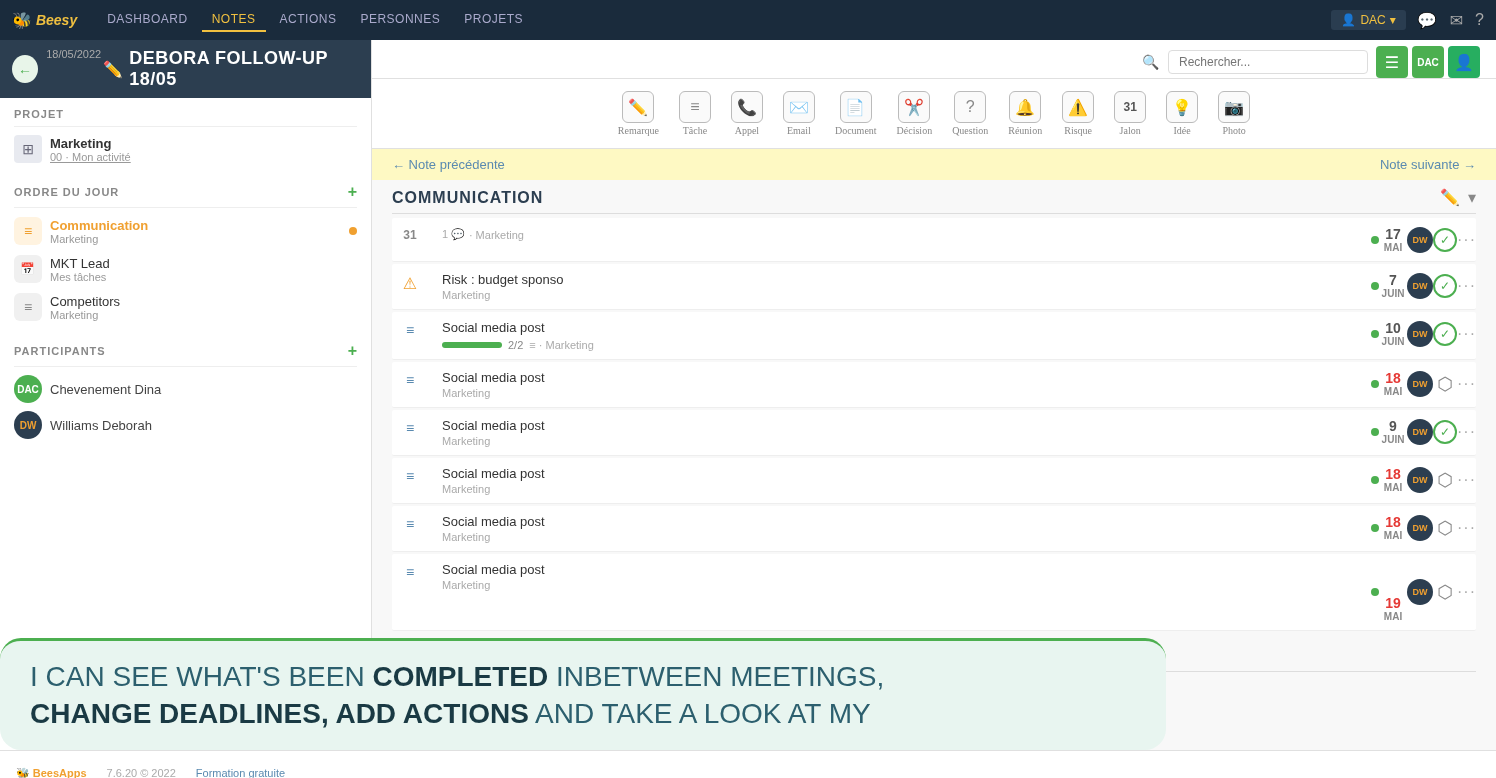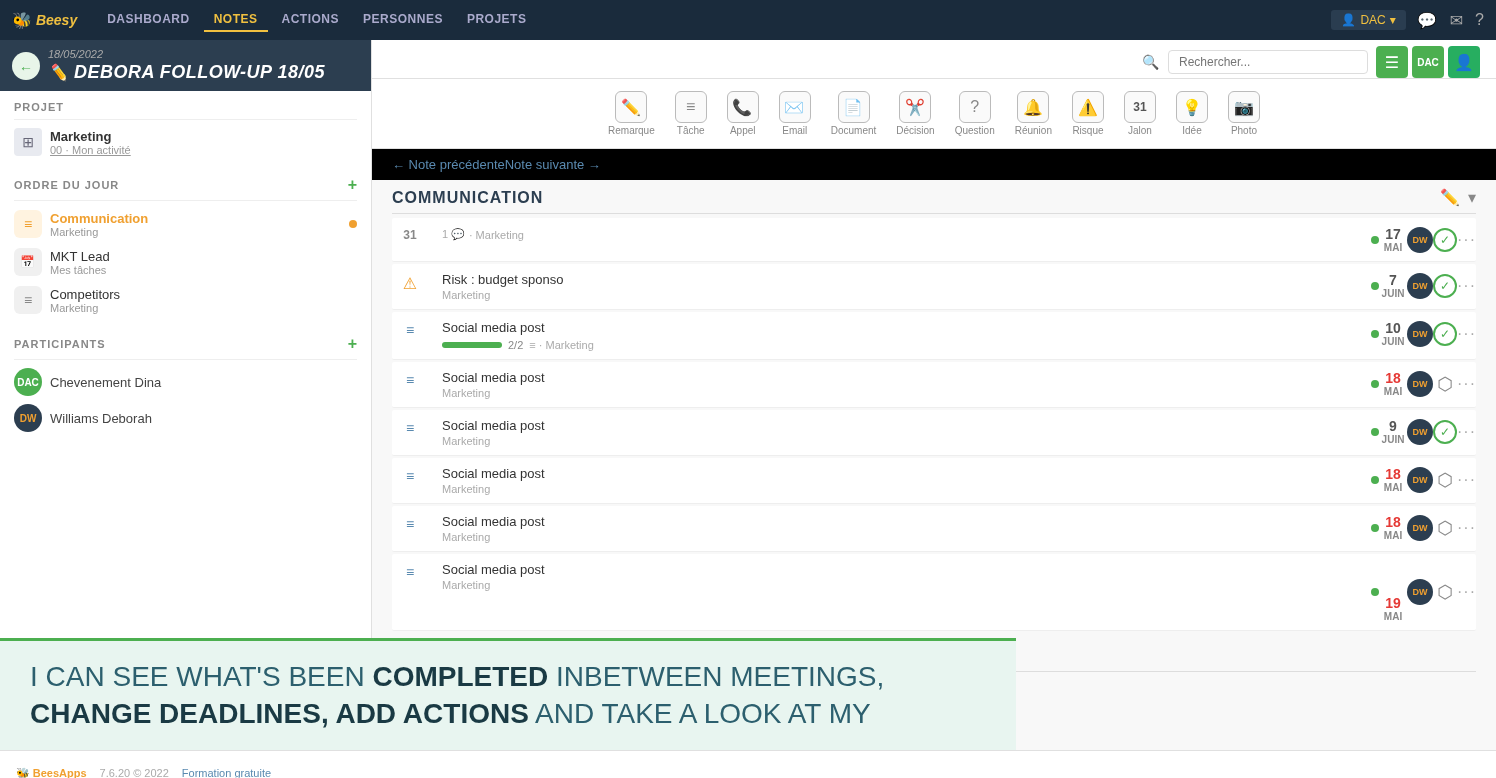--- a/index.html
+++ b/index.html
@@ -21,21 +21,21 @@
       display: flex;
       align-items: center;
       gap: 4px;
     }
     .nav-items { display: flex; gap: 4px; }
     .nav-item {
       color: #aac;
       text-decoration: none;
       padding: 4px 10px;
       font-size: 12px;
-      font-weight: 700;
+      font-weight: 400;
       letter-spacing: 0.5px;
       border-bottom: 2px solid transparent;
     }
     .nav-item.active { color: #f0c040; border-bottom: 2px solid #f0c040; }
     .nav-right {
       margin-left: auto;
       display: flex;
       align-items: center;
       gap: 12px;
       color: #aaa;
@@ -220,28 +220,29 @@
       height: 32px;
       border: 1.5px solid #bbb;
       border-radius: 6px;
       display: flex;
       align-items: center;
       justify-content: center;
       font-size: 16px;
       color: #888;
       background: #fafafa;
     }
-    .tool-label { font-size: 10px; color: #888; }
+    .tool-label { font-size: 10px; color: #888; font-family: Liberation Serif, serif; }
 
     
     .notes-header {
       display: flex;
       align-items: center;
+      justify-content: space-between;
       padding: 8px 20px;
-      background: #000000;
+      background: #fef9c3;
     }
     .nav-note-btn {
       color: #5a8ab0;
       background: none;
       border: none;
       font-size: 13px;
       cursor: pointer;
     }
     .search-input {
       border: 1px solid #ddd;
@@ -406,34 +407,35 @@
       background: #fff;
       border-top: 1px solid #e0e0e0;
       height: 28px;
       display: flex;
       align-items: center;
       justify-content: space-between;
       padding: 0 16px;
       font-size: 11px;
       color: #aaa;
     }
-    .bottom-bar-left { display: flex; gap: 13px; align-items: center; margin-top: 17px; }
+    .bottom-bar-left { display: flex; gap: 20px; align-items: center; margin-top: 17px; }
     .bottom-bar-right { display: flex; gap: 14px; align-items: center; }
     .logo-small { color: #f0a030; font-weight: bold; font-size: 11px; }
 
     
     .promo-banner {
       position: absolute;
       bottom: 28px;
       left: 0;
-      width: 1016px;
+      width: 1166px;
       background: #e8f5f0;
       border-top: 3px solid #4caf50;
       padding: 18px 30px;
       z-index: 10;
+      border-radius: 21px;
     }
     .promo-text {
       font-size: 28px;
       color: #2c5f6e;
       line-height: 1.3;
       font-weight: 300;
     }
     .promo-text strong { font-weight: 900; color: #1a3a44; }
 
     .notes-top-bar {
@@ -477,21 +479,21 @@
     <button class="icon-btn">?</button>
   </div>
 </div>
 
 <div style="display:flex; height: calc(778px - 40px - 28px); position:relative;">
 
   <div class="sidebar">
 
     <div class="sidebar-header">
       <button class="back-btn">←</button>
-      <div style="display:flex; flex-direction:column; gap:2px;font-style:italic;">
+      <div style="display:flex; gap:2px;">
         <span class="note-date">18/05/2022</span>
         <div class="note-title-area">
           <span class="pencil-icon">✏️</span>
           <span class="note-title">DEBORA FOLLOW-UP 18/05</span>
         </div>
       </div>
     </div>
 
     <div style="padding: 0 0 10px;">
 

